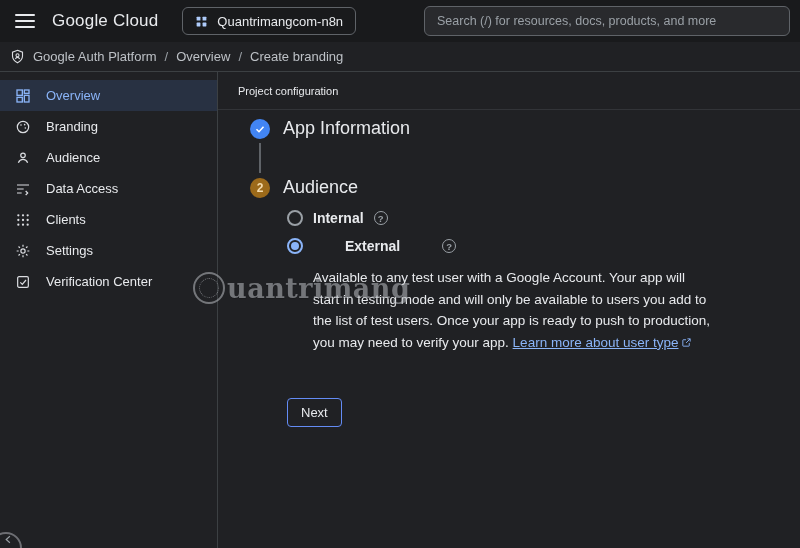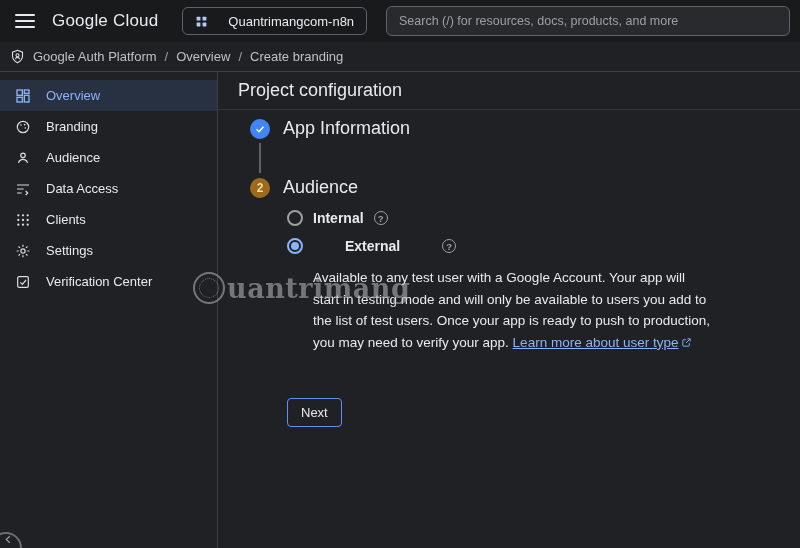--- a/index.html
+++ b/index.html
@@ -11,25 +11,25 @@
     position:relative;
     overflow:hidden;
     font-size:13px;
   }
 
   
   .topbar { height:42px; background:#191a1c; display:flex; align-items:center; padding:0 10px; gap:12px; }
   .hamburger { width:30px; height:30px; display:flex; flex-direction:column; justify-content:center; gap:4px; padding:0 5px; cursor:pointer; }
   .hamburger span { display:block; height:2px; background:#e8eaed; border-radius:1px; }
   .logo { font-size:17px; font-weight:500; letter-spacing:.2px; white-space:nowrap; cursor:pointer; }
-  .proj-btn { margin-left:12px; height:28px; display:flex; align-items:center; gap:20px; padding:0 12px;
+  .proj-btn { margin-left:12px; height:28px; display:flex; align-items:center; gap:9px; padding:0 12px;
     border:1px solid #5f6368; border-radius:6px; background:transparent; color:#e8eaed;
     font-size:13px; font-family:inherit; cursor:pointer; }
   .proj-icon { color:#aecbfa; display:flex; }
-  .search { margin-left:auto; width:404px; height:30px; background:#292a2d; border:1px solid #5f6368;
+  .search { margin-left:auto; width:366px; height:30px; background:#292a2d; border:1px solid #5f6368;
     border-radius:6px; color:#e8eaed; padding:0 12px; font-size:12.5px; font-family:inherit; outline:none; }
   .search::placeholder { color:#9aa0a6; }
 
   
   .crumbbar { height:30px; display:flex; align-items:center; gap:8px; padding:0 10px;
     border-bottom:1px solid #3c4043; background:#202124; color:#bdc1c6; font-size:13px; }
   .crumb { cursor:pointer; }
   .crumb-sep { color:#9aa0a6; }
   .shield { display:flex; color:#dadce0; }
 
@@ -38,21 +38,21 @@
   .sidebar { width:218px; border-right:1px solid #3c4043; padding-top:8px; flex:none; }
   .nav-item { height:31px; display:flex; align-items:center; gap:14px; padding:0 14px;
     color:#e8eaed; font-size:13px; cursor:pointer; }
   .nav-item .nicon { width:18px; height:18px; display:flex; align-items:center; justify-content:center;
     color:#dadce0; flex:none; }
   .nav-item.selected { background:#283142; color:#8ab4f8; }
   .nav-item.selected .nicon { color:#8ab4f8; }
 
   .main { flex:1; position:relative; }
   .main-header { height:38px; display:flex; align-items:center; padding:0 20px;
-    font-size:18px; color:#e8eaed; border-bottom:1px solid #323438; }
+    font-size:11px; color:#e8eaed; border-bottom:1px solid #323438; }
   .content { padding:8px 0 0 32px; }
 
   
   .step { display:flex; align-items:center; gap:13px; }
   .step-icon { width:20px; height:20px; border-radius:50%; flex:none;
     display:flex; align-items:center; justify-content:center; }
   .step-icon.done { background:#4285f4; }
   .step-icon.num { background:#9c6a1a; color:#f4dcae; font-size:12px; font-weight:700; }
   .step-label { font-size:18px; font-weight:400; color:#e8eaed; }
   .connector { width:2px; height:30px; background:#5f6368; margin:4px 0 4px 9px; }

